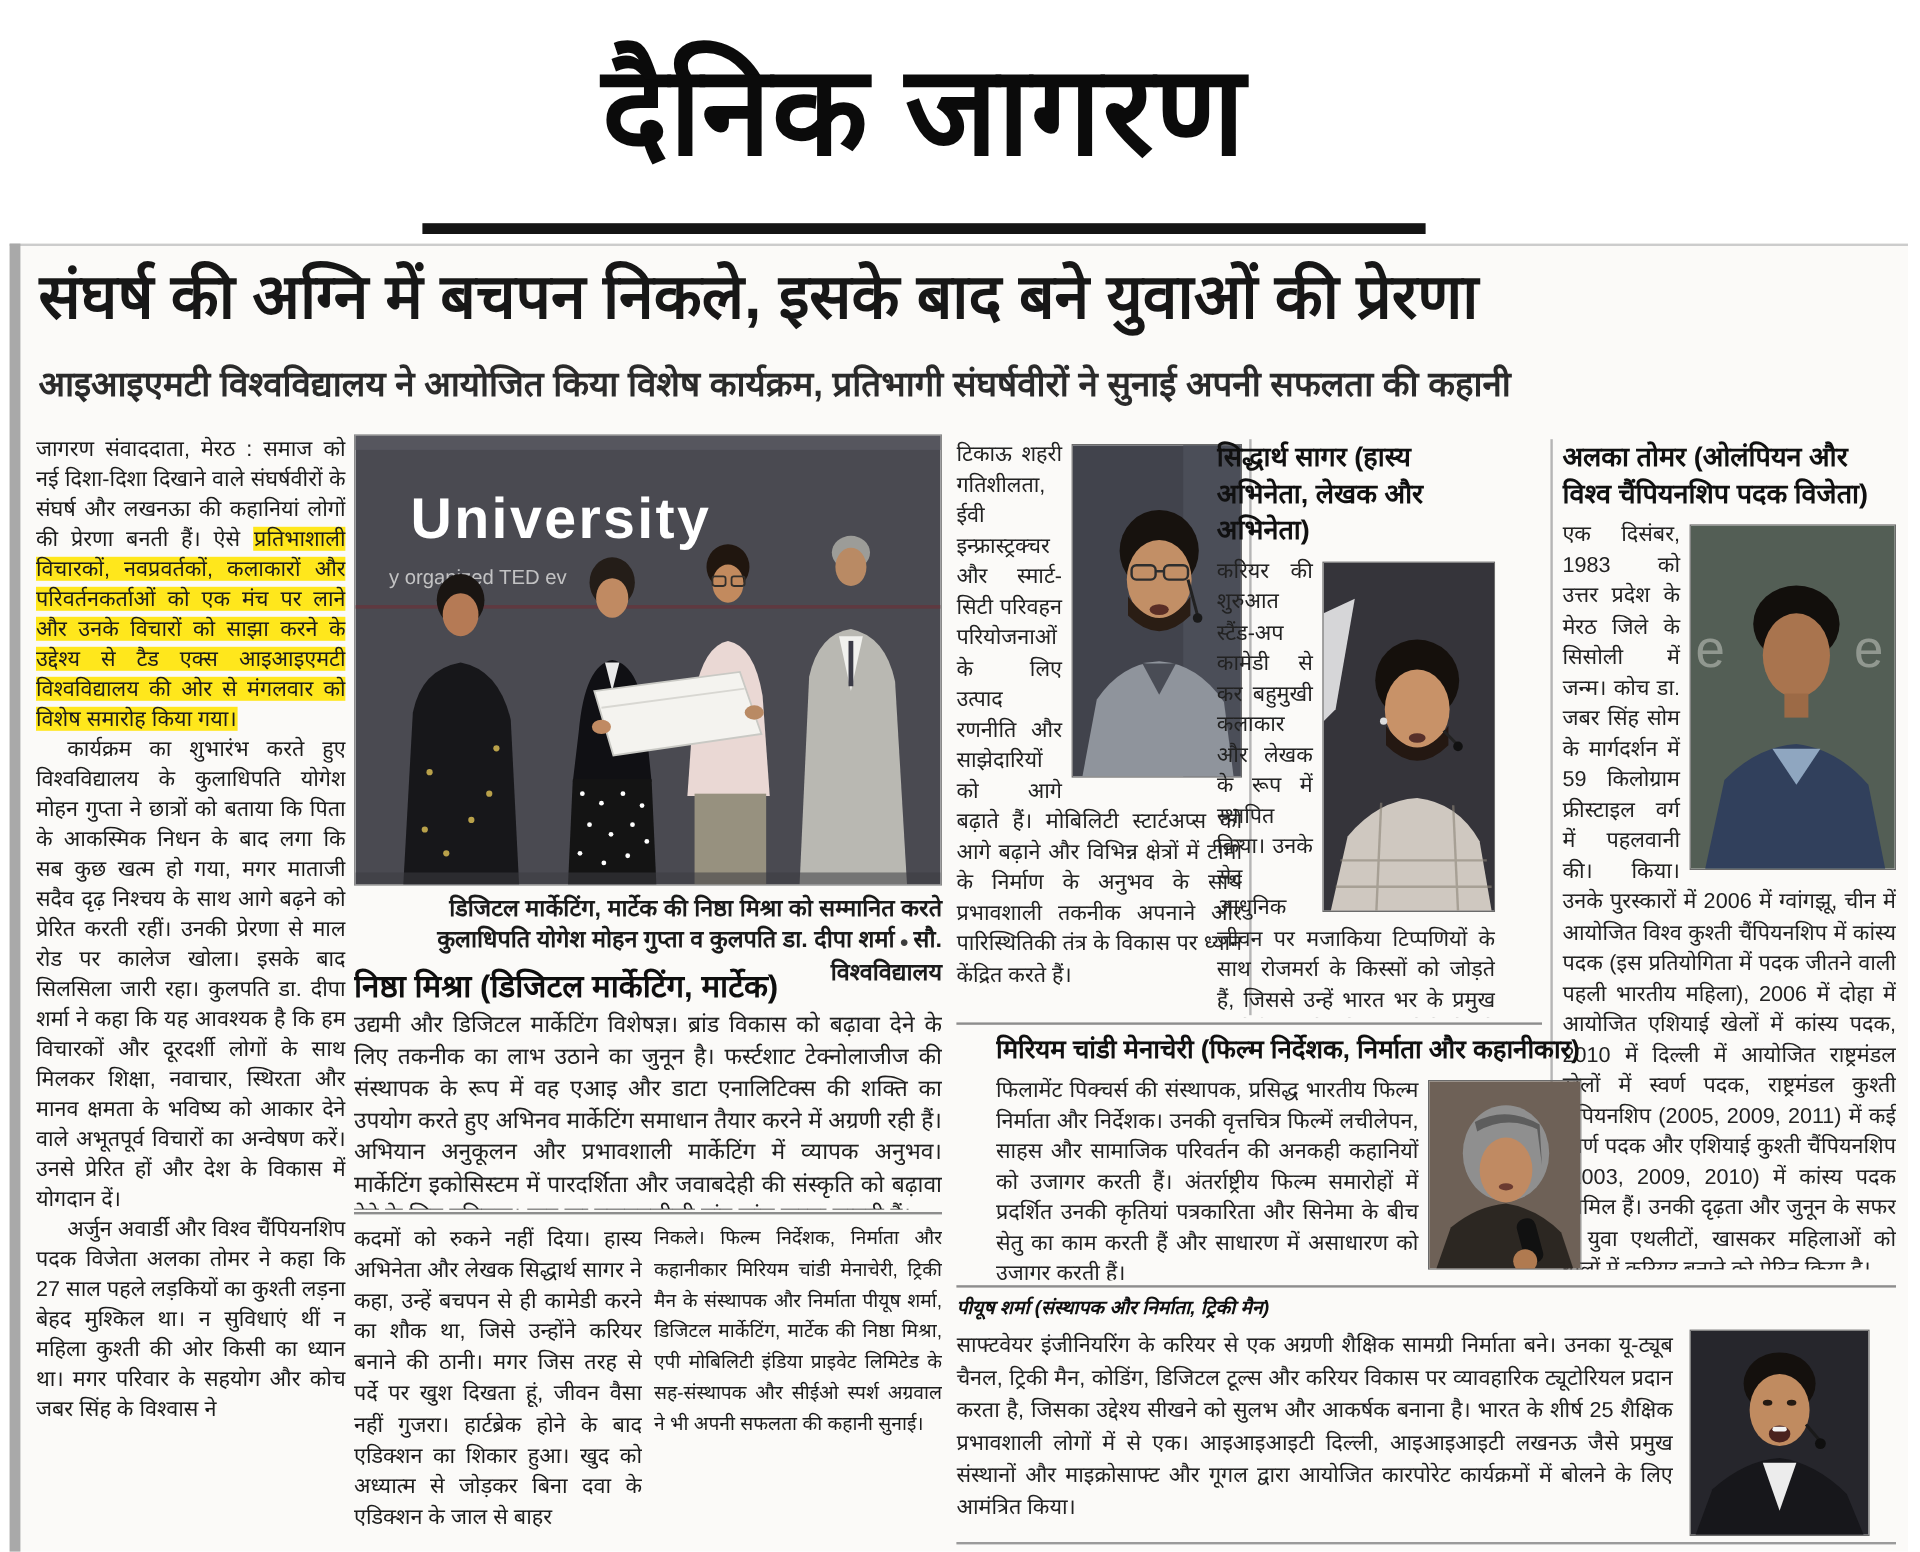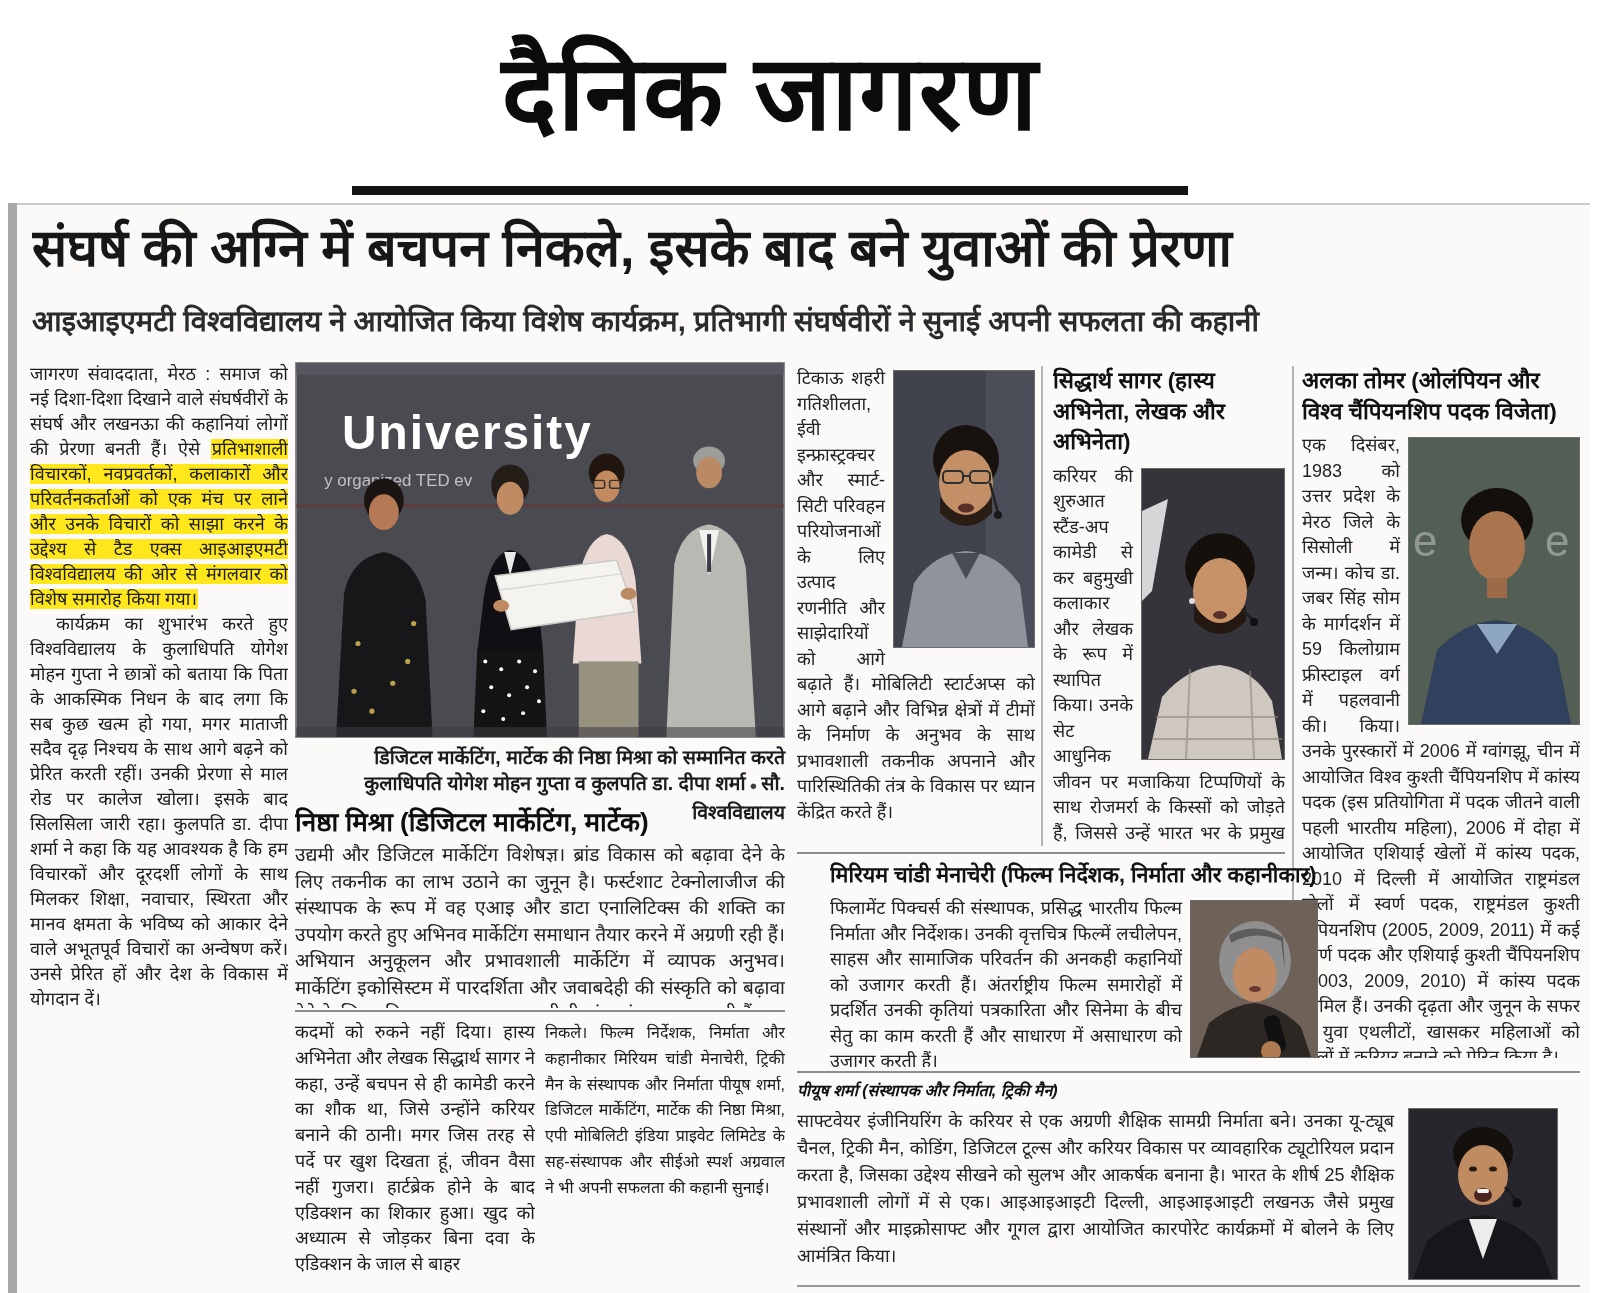--- a/index.html
+++ b/index.html
@@ -72,21 +72,21 @@
   .d-bottom  { left:797px; top:1285px; width:783px; height:2px; background:#9a9a9a; }
 
   .cont-left  { left:295px; top:1020px; width:240px; height:272px; overflow:hidden; font-size:18px; line-height:25.8px; text-align:justify; }
   .cont-right { left:545px; top:1020px; width:240px; height:272px; overflow:hidden; font-size:16px; line-height:25.8px; text-align:justify; }
 
   .v-rule { background:#b5b5b5; width:2px; }
   .vr-a { left:1041px; top:366px; height:480px; }
   .vr-b { left:1292px; top:366px; height:688px; }
 
   .sec-sparsh    { left:797px;  top:366px; width:238px; height:482px; overflow:hidden; }
-  .sec-siddharth { left:1053px; top:366px; width:232px; height:482px; overflow:hidden; }
+  .sec-siddharth { left:1014px; top:366px; width:232px; height:482px; overflow:hidden; }
   .sec-alka      { left:1302px; top:366px; width:278px; height:692px; overflow:hidden; }
   .sec-miriam    { left:797px;  top:861px; width:488px; height:206px; overflow:hidden;margin-left:33px; }
   .sec-miriam h3 { font-size:21.5px; white-space:nowrap; overflow:hidden; }
   .sec-piyush    { left:797px;  top:1080px; width:783px; height:202px; overflow:hidden; }
   .sec-piyush h3 { font-size:16px;font-style:italic; }
   .sec-piyush .body { line-height:27px; }
   .sec-piyush .portrait { margin:0 22px 4px 14px; }
 </style>
 </head>
 <body>
@@ -96,20 +96,21 @@
 
 <div class="abs clipping"></div>
 <div class="abs left-strip"></div>
 
 <h1 class="abs headline">संघर्ष की अग्नि में बचपन निकले, इसके बाद बने युवाओं की प्रेरणा</h1>
 <h2 class="abs subheadline">आइआइएमटी विश्वविद्यालय ने आयोजित किया विशेष कार्यक्रम, प्रतिभागी संघर्षवीरों ने सुनाई अपनी सफलता की कहानी</h2>
 
 <div class="abs lead-col">
   <p><span>जागरण संवाददाता, मेरठ : समाज को नई दिशा-दिशा दिखाने वाले संघर्षवीरों के संघर्ष और लखनऊा की कहानियां लोगों की प्रेरणा बनती हैं। ऐसे </span><mark>प्रतिभाशाली विचारकों, नवप्रवर्तकों, कलाकारों और परिवर्तनकर्ताओं को एक मंच पर लाने और उनके विचारों को साझा करने के उद्देश्य से टैड एक्स आइआइएमटी विश्वविद्यालय की ओर से मंगलवार को विशेष समारोह किया गया।</mark></p>
   <p>कार्यक्रम का शुभारंभ करते हुए विश्वविद्यालय के कुलाधिपति योगेश मोहन गुप्ता ने छात्रों को बताया कि पिता के आकस्मिक निधन के बाद लगा कि सब कुछ खत्म हो गया, मगर माताजी सदैव दृढ़ निश्चय के साथ आगे बढ़ने को प्रेरित करती रहीं। उनकी प्रेरणा से माल रोड पर कालेज खोला। इसके बाद सिलसिला जारी रहा। कुलपति डा. दीपा शर्मा ने कहा कि यह आवश्यक है कि हम विचारकों और दूरदर्शी लोगों के साथ मिलकर शिक्षा, नवाचार, स्थिरता और मानव क्षमता के भविष्य को आकार देने वाले अभूतपूर्व विचारों का अन्वेषण करें। उनसे प्रेरित हों और देश के विकास में योगदान दें।</p>
+  <p>अर्जुन अवार्डी और विश्व चैंपियनशिप पदक विजेता अलका तोमर ने कहा कि 27 साल पहले लड़कियों का कुश्ती लड़ना बेहद मुश्किल था। न सुविधाएं थीं न महिला कुश्ती की ओर किसी का ध्यान था। मगर परिवार के सहयोग और कोच जबर सिंह के विश्वास ने</p>
 </div>
 
 <figure class="abs stage-photo">
   <svg viewBox="0 0 490 376" xmlns="http://www.w3.org/2000/svg">
     <rect x="0" y="0" width="490" height="376" fill="#4a4a51"></rect>
     <rect x="0" y="0" width="490" height="12" fill="#56565e"></rect>
     <text x="46" y="86" font-size="48" font-weight="600" fill="#ffffff" letter-spacing="2">University</text>
     <text x="28" y="124" font-size="17" fill="#d8d8d8" opacity="0.85">y organized TED ev</text>
     <rect x="0" y="142" width="490" height="3" fill="#6a3038" opacity="0.65"></rect>
 

